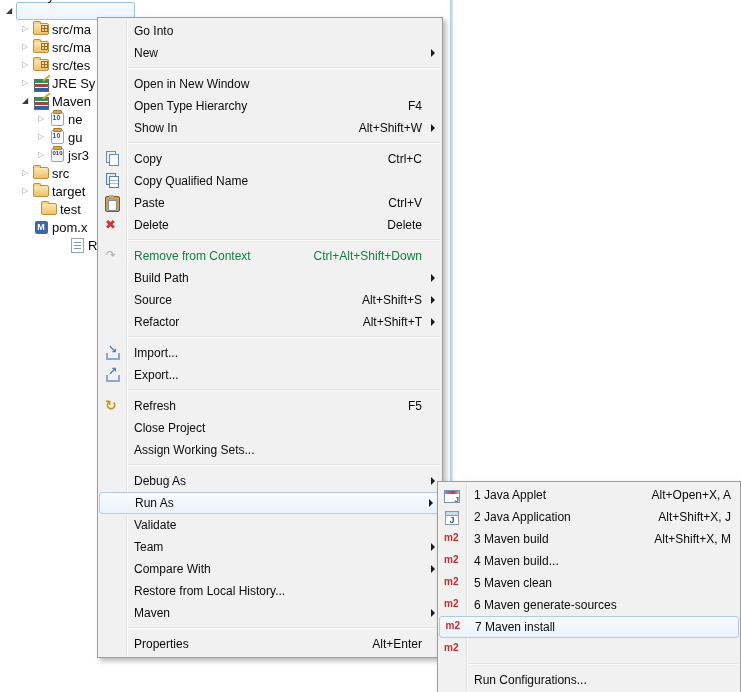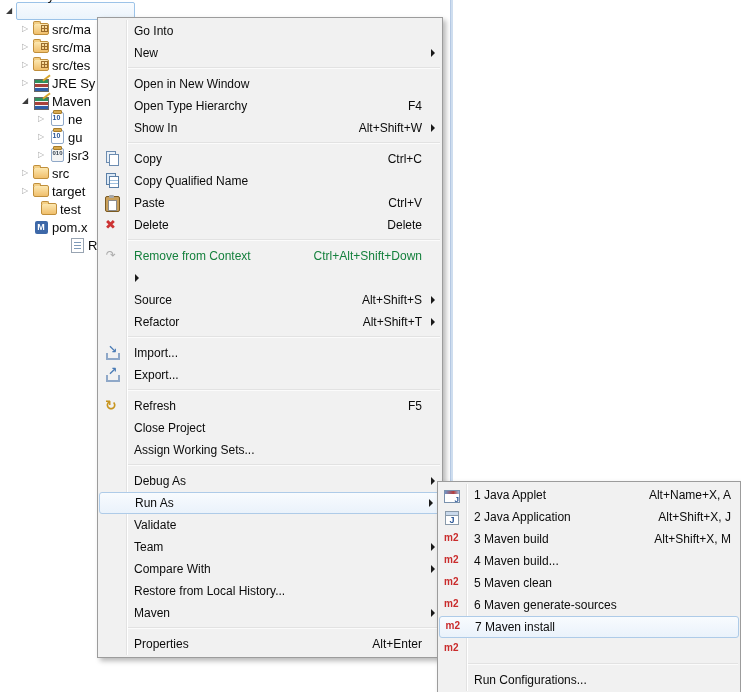--- a/index.html
+++ b/index.html
@@ -268,20 +268,21 @@
       <div class="mrow dis">
         <span class="mg">
           <span class="micon i-rmctx"></span>
         </span>
         <span class="mlabel">Remove from Context</span>
         <span class="mshort">Ctrl+Alt+Shift+Down</span>
         <span class="marr"></span>
       </div>
       <div class="mrow">
         <span class="mg"></span>
+        <span class="mlabel">Build Path</span>
         <span class="mshort"></span>
         <span class="marr on"></span>
       </div>
       <div class="mrow">
         <span class="mg"></span>
         <span class="mlabel">Source</span>
         <span class="mshort">Alt+Shift+S</span>
         <span class="marr on"></span>
       </div>
       <div class="mrow">
@@ -379,21 +380,21 @@
         <span class="marr"></span>
       </div>
     </div>
   <div id="sub-menu" class="menu noarrow">
     <div class="gline"></div>
   <div class="mrow">
         <span class="mg">
           <span class="micon i-japplet"></span>
         </span>
         <span class="mlabel">1 Java Applet</span>
-        <span class="mshort">Alt+Name+X, A</span>
+        <span class="mshort">Alt+Open+X, A</span>
       </div>
       <div class="mrow">
         <span class="mg">
           <span class="micon i-japp"></span>
         </span>
         <span class="mlabel">2 Java Application</span>
         <span class="mshort">Alt+Shift+X, J</span>
       </div>
       <div class="mrow">
         <span class="mg">

